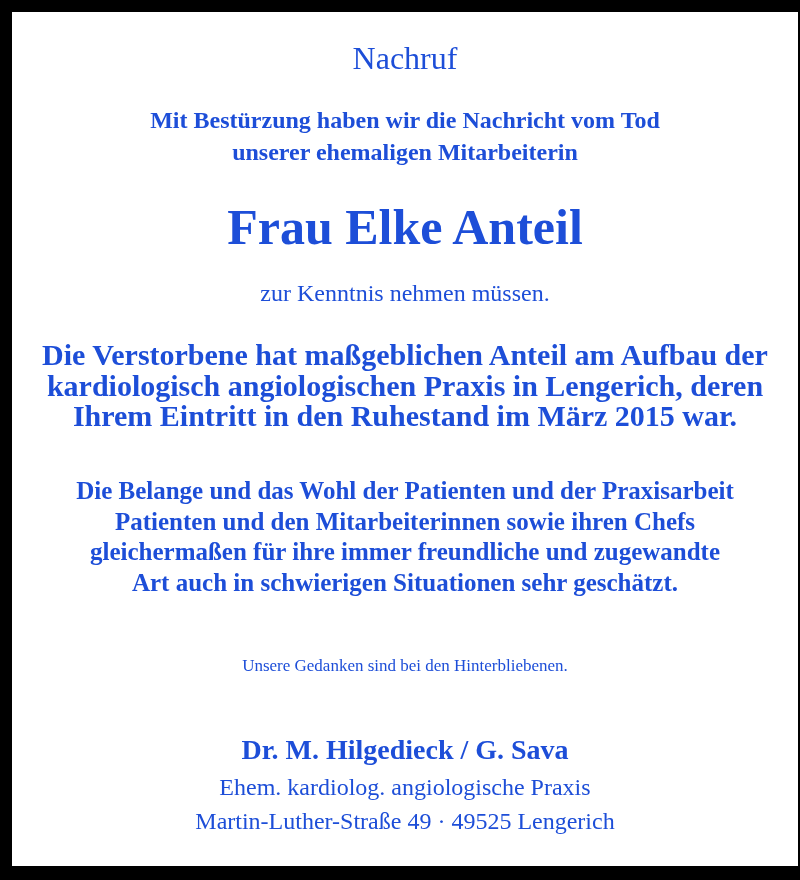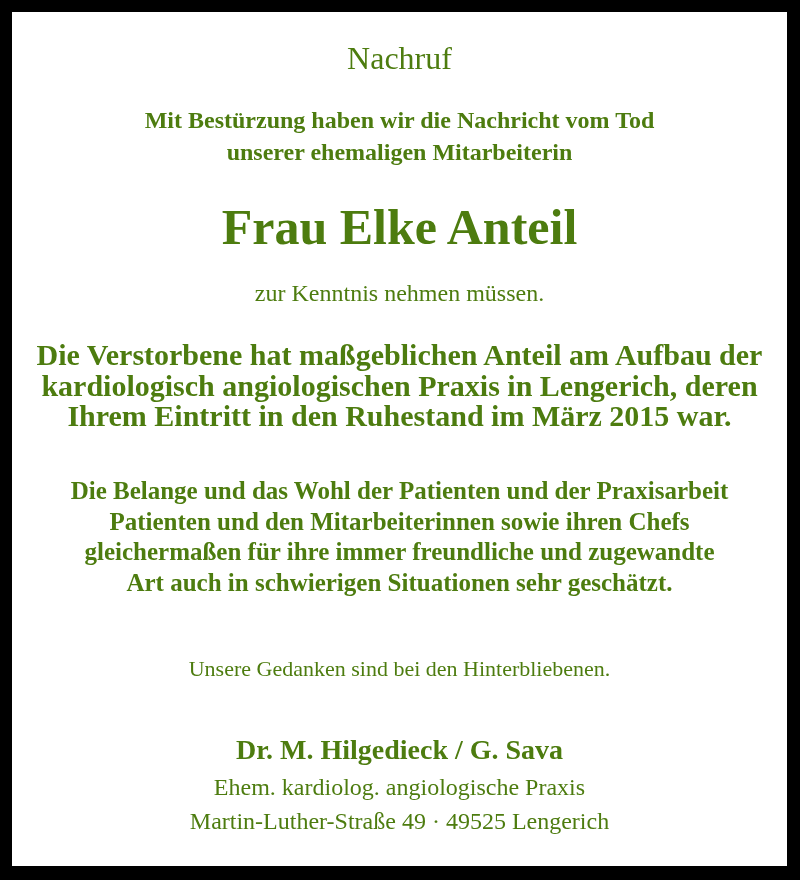--- a/index.html
+++ b/index.html
@@ -1,30 +1,31 @@
 <!DOCTYPE html>
 <html><head>
 <meta charset="utf-8">
 <style>
   html, body { margin: 0; padding: 0; }
   body { width: 800px; height: 880px; background: #000; position: relative; overflow: hidden; }
   .frame {
     position: absolute; left: 12px; top: 12px; width: 775px; height: 854px;
-    background: #fff; color: #4d7c0f;
+    background: #fff; color: #1d4ed8;
     font-family: "Liberation Serif", "DejaVu Serif", serif;
     text-align: center;
+    padding-left: 11px;
   }
   .line { position: absolute; left: 0; right: 0; white-space: nowrap; }
   .title { top: 28px; font-size: 32px; }
   .intro { font-size: 24px; line-height: 32px; top: 92px; }
   .name { top: 186px; font-size: 50px; font-weight: bold; }
   .sub { top: 268px; font-size: 24px; }
   .p1 { top: 328px; font-size: 30px; line-height: 30.5px; }
   .p2 { top: 464px; font-size: 25px; line-height: 30.5px; }
-  .closing { top: 644px; font-size: 22px; }
+  .closing { top: 644px; font-size: 17px; }
   .sig-name { top: 722px; font-size: 28px; font-weight: bold; }
   .sig-l1 { top: 762px; font-size: 24px; }
   .sig-l2 { top: 796px; font-size: 24px; }
   .block span { display: block; font-weight: bold; }
 </style>
 </head>
 <body>
 
 <div class="frame">
   <div class="line title">Nachruf</div>

